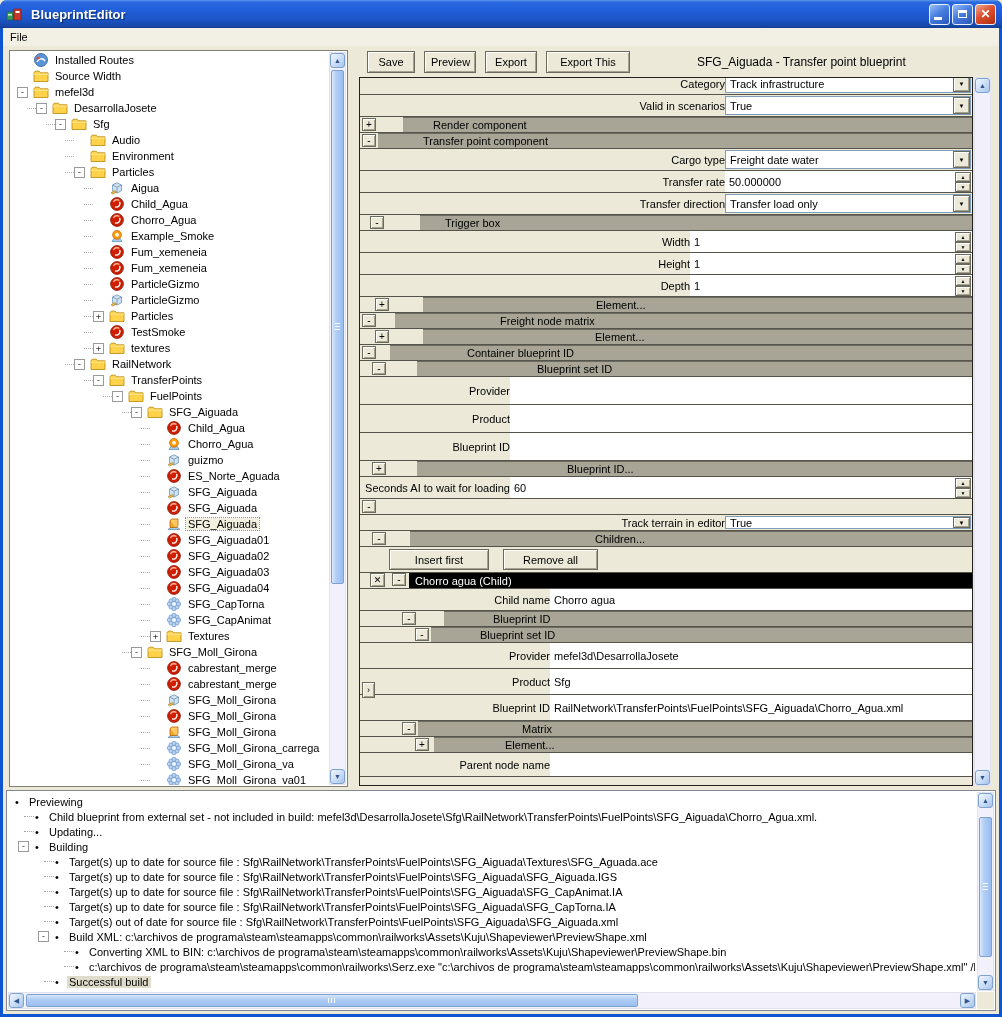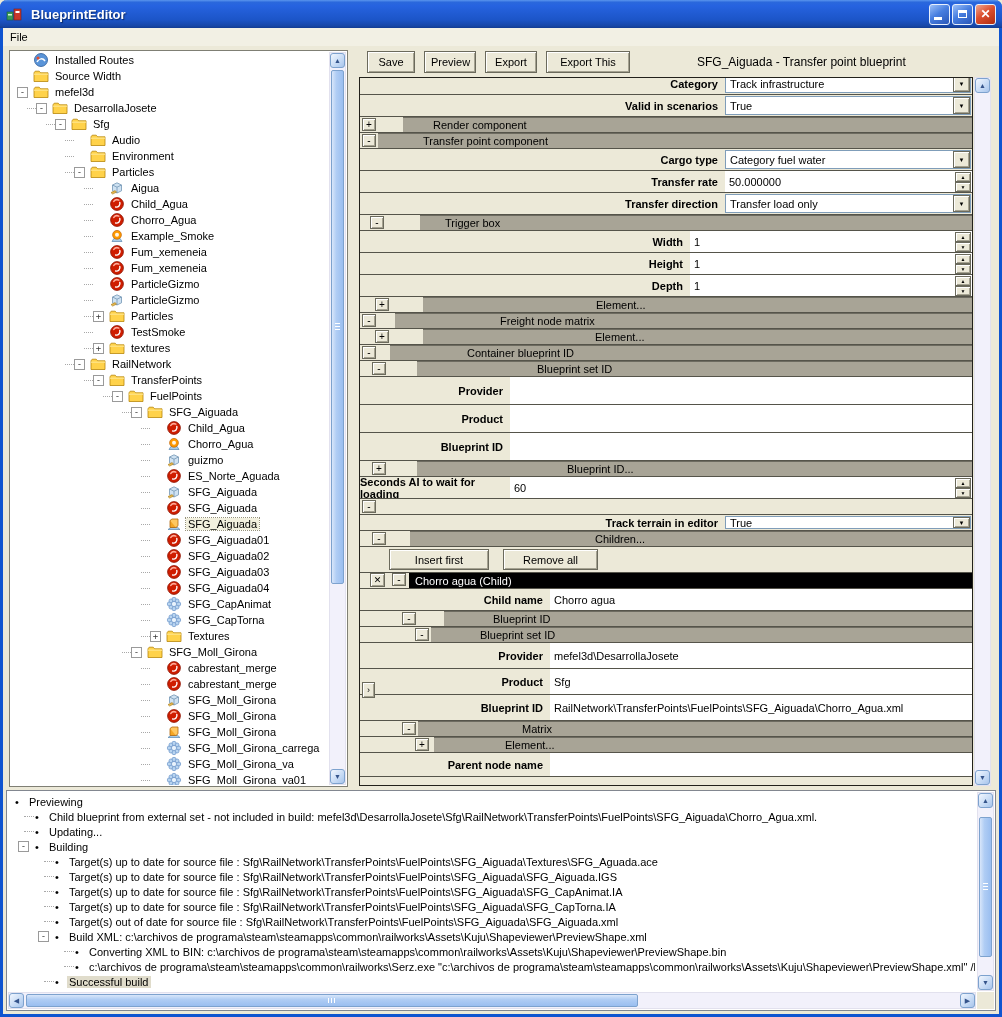--- a/index.html
+++ b/index.html
@@ -53,21 +53,21 @@
   #toolbar{position:absolute;left:0;right:0;top:0;height:31px;display:flex;align-items:center;padding-left:14px;}
   .btn3d{background:#ece9d8;border:1px solid #6b6a5c;box-shadow:inset 1px 1px 0 #fff,inset -1px -1px 0 #a5a291;
     font-family:"Liberation Sans",sans-serif;font-size:11px;color:#000;box-sizing:border-box;}
   .toolbtn{height:22px;margin-right:9px;}
   #tbtitle{margin-left:58px;font-size:12px;}
   #form{position:absolute;left:6px;right:19px;top:31px;bottom:2px;border:1px solid #22211b;
     background:#ece9d8;overflow:hidden;box-sizing:border-box;}
   #formrows{position:absolute;left:0;top:-5px;right:0;}
   .frow{position:relative;display:flex;align-items:stretch;background:#ece9d8;
     border-bottom:1px solid #55544a;box-sizing:border-box;overflow:hidden;}
-  .flabel{display:flex;align-items:center;justify-content:flex-end;padding-right:7px;flex:none;box-sizing:border-box;font-weight:bold;}
+  .flabel{display:flex;align-items:center;justify-content:flex-end;padding-right:0;flex:none;box-sizing:border-box;}
   .fval{flex:1;background:#fff;display:flex;align-items:center;padding-left:4px;overflow:hidden;white-space:nowrap;}
   .fbar{flex:1;background:#a8a496;position:relative;border-top:1px solid #6d6b60;}
   .fbartext{position:absolute;top:50%;transform:translateY(-50%);white-space:nowrap;}
   .fexp{position:absolute;top:1px;width:14px;height:13px;text-align:center;line-height:12px;font-size:10px;z-index:2;}
   .combo{border:1px solid #7f9db9;background:#fff;display:flex;align-items:stretch;margin:1px 1px 1px 0;padding-left:0;}
   .cv{flex:1;display:flex;align-items:center;padding-left:4px;overflow:hidden;white-space:nowrap;}
   .cbtn{width:17px;display:flex;align-items:center;justify-content:center;font-size:6px;color:#000;flex:none;}
   .spinwrap{flex:1;background:#fff;display:flex;align-items:stretch;overflow:hidden;}
   .spinval{flex:1;display:flex;align-items:center;padding-left:4px;white-space:nowrap;}
   .spin{width:16px;display:flex;flex-direction:column;flex:none;margin:1px;}
@@ -524,41 +524,41 @@
                 <circle cx="8" cy="12.5" r="2.2"></circle>
                 <circle cx="3.5" cy="8" r="2.2"></circle>
                 <circle cx="4.9" cy="4.9" r="1.9"></circle>
                 <circle cx="11.1" cy="4.9" r="1.9"></circle>
                 <circle cx="11.1" cy="11.1" r="1.9"></circle>
                 <circle cx="4.9" cy="11.1" r="1.9"></circle>
               </g>
               <circle cx="8" cy="8" r="2.6" fill="#e9f3fc" stroke="#6a94c8" stroke-width=".7"></circle>
             </svg>
           </span>
-          <span class="tlabel">SFG_CapAnimat</span>
+          <span class="tlabel">SFG_CapTorna</span>
         </div>
         <div class="titem" style="padding-left:139px">
           <i class="tdot" style="left:130px"></i>
           <span class="tspacer"></span>
           <span class="ticon">
             <svg viewBox="0 0 16 16">
               <g fill="#b8d4f0" stroke="#6a94c8" stroke-width=".7">
                 <circle cx="8" cy="3.5" r="2.2"></circle>
                 <circle cx="12.5" cy="8" r="2.2"></circle>
                 <circle cx="8" cy="12.5" r="2.2"></circle>
                 <circle cx="3.5" cy="8" r="2.2"></circle>
                 <circle cx="4.9" cy="4.9" r="1.9"></circle>
                 <circle cx="11.1" cy="4.9" r="1.9"></circle>
                 <circle cx="11.1" cy="11.1" r="1.9"></circle>
                 <circle cx="4.9" cy="11.1" r="1.9"></circle>
               </g>
               <circle cx="8" cy="8" r="2.6" fill="#e9f3fc" stroke="#6a94c8" stroke-width=".7"></circle>
             </svg>
           </span>
-          <span class="tlabel">SFG_CapTorna</span>
+          <span class="tlabel">SFG_CapAnimat</span>
         </div>
         <div class="titem" style="padding-left:139px">
           <i class="tdot" style="left:130px"></i>
           <span class="texp">+</span>
           <span class="ticon">
             <svg viewBox="0 0 16 16">
               <path d="M1 13.5V4.8L2.2 3.2h4l1.5 1.6H15v8.7z" fill="#ffd24a" stroke="#b8860b" stroke-width=".8"></path>
               <path d="M1 6.2h14" stroke="#ffe58a" stroke-width="1.2"></path>
             </svg>
           </span>
@@ -732,21 +732,21 @@
           </div>
           <div class="frow" style="height:16px">
             <span class="fexp btn3d" style="left:2px">-</span>
             <div class="fbar" style="margin-left:18px">
               <span class="fbartext" style="left:45px">Transfer point component</span>
             </div>
           </div>
           <div class="frow" style="height:22px">
             <span class="flabel" style="margin-left:11px;width:354px">Cargo type</span>
             <div class="combo fval">
-              <span class="cv">Category fuel water</span>
+              <span class="cv">Freight date water</span>
               <span class="cbtn btn3d">▼</span>
             </div>
           </div>
           <div class="frow" style="height:22px">
             <span class="flabel" style="margin-left:11px;width:354px">Transfer rate</span>
             <div class="spinwrap">
               <span class="spinval">50.000000</span>
               <span class="spin">
                 <i class="btn3d">▲</i>
                 <i class="btn3d">▼</i>

